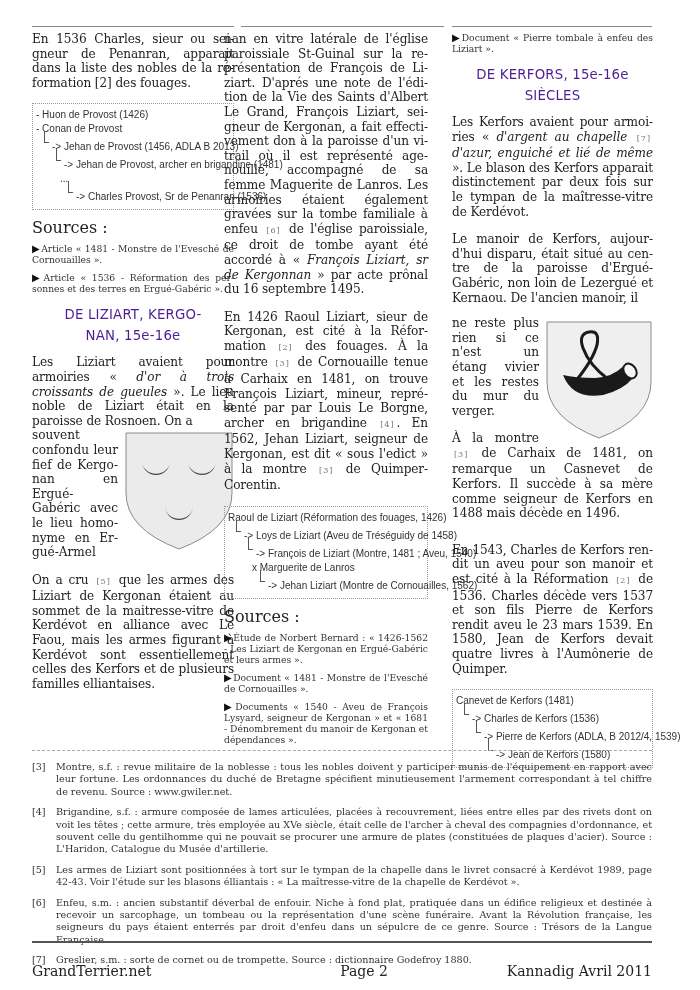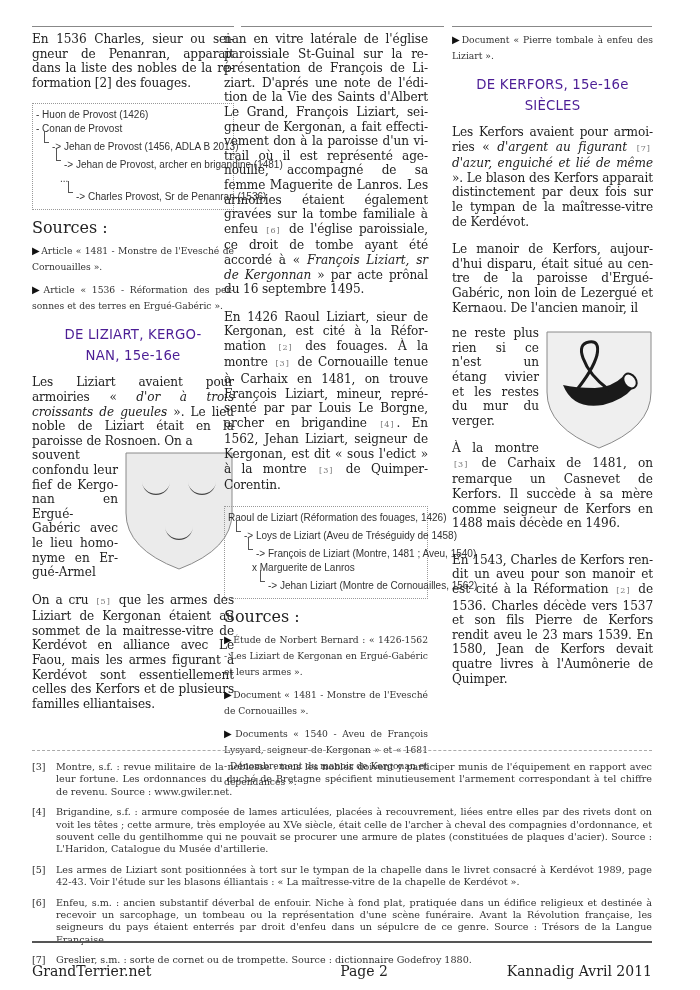--- a/index.html
+++ b/index.html
@@ -18,21 +18,21 @@
   .para { font-size: 12.1px; line-height: 14.6px; text-align: justify; hyphens: manual; margin-bottom: 13px; letter-spacing: -0.1px; }
   .para i { font-style: italic; }
   .ref { font-size: 8px; color: #777; letter-spacing: 1px; margin: 0 2px; }
 
   .tree { border: 1px dotted #999; font-family: "Liberation Sans", sans-serif; font-size: 10px; color: #333; padding: 4px 3px 5px 3px; margin-bottom: 8px; }
   .tree-row { height: 14px; line-height: 14px; white-space: nowrap; position: relative; }
   .tree-row.arrowed::before { content: ""; position: absolute; top: -5px; height: 11px; width: 4px; border-left: 1px solid #555; border-bottom: 1px solid #555; }
   .tree-row.gap { height: 18px; padding-top: 4px; }
 
   .sources-title { font-size: 16px; margin: 3px 0 6px 0; }
-  .source { font-size: 9.2px; line-height: 16px; text-align: justify; margin-bottom: 7px; color: #333; }
+  .source { font-size: 9.2px; line-height: 11px; text-align: justify; margin-bottom: 7px; color: #333; }
   .source .tri { font-size: 10px; color: #111; margin-right: 1px; }
 
   .section-title { font-family: "DejaVu Sans", sans-serif; font-size: 13.3px; text-align: center; letter-spacing: 0.2px; line-height: 21px; margin: 10px 0 9px; font-weight: normal; color: #4c1d95; }
 
   .wrap-block { position: relative; }
   .float-shield { float: right; margin: 3px 0 2px 6px; }
   .narrow { font-size: 12.1px; line-height: 14.6px; text-align: justify; }
 
   .footnotes { position: absolute; left: 32px; top: 750px; width: 620px; border-top: 1.5px dashed #aaa; padding-top: 10px; }
   .fn { display: flex; font-size: 9.6px; line-height: 12.4px; color: #333; margin-bottom: 8px; text-align: justify; }
@@ -105,36 +105,42 @@
 </div>
 
 <div class="col col3">
   <p class="source"><span class="tri">▶</span><span>Document « Pierre tombale à enfeu des Liziart ».</span></p>
 
   <h2 class="section-title">
     <span>DE KERFORS, 15e-16e</span><br>
     <span>SIÈCLES</span>
   </h2>
 
-  <p class="para"><span>Les Kerfors avaient pour armoi­ries « </span><i>d'argent au figurant</i> <span class="ref">[7]</span> <i>d'azur, enguiché et lié de même</i><span> ». Le blason des Kerfors apparait distinctement par deux fois sur le tympan de la maîtresse-vitre de Kerdévot.</span></p>
+  <p class="para"><span>Les Kerfors avaient pour armoi­ries « </span><i>d'argent au chapelle</i> <span class="ref">[7]</span> <i>d'azur, enguiché et lié de même</i><span> ». Le blason des Kerfors apparait distinctement par deux fois sur le tympan de la maîtresse-vitre de Kerdévot.</span></p>
 
   <p class="para" style="margin-bottom:11px">Le manoir de Kerfors, aujour­d'hui disparu, était situé au cen­tre de la paroisse d'Ergué-Gabéric, non loin de Lezergué et Kernaou. De l'ancien manoir, il</p>
   <div class="wrap-block" style="overflow:visible;">
     <svg class="float-shield" width="108" height="120" viewBox="0 0 108 120" style="margin-top:4px">
       <path d="M2,2 L106,2 L106,62 Q106,98 54,118 Q2,98 2,62 Z" fill="#efefef" stroke="#8a8a8a" stroke-width="1"></path>
       <path d="M18,55 Q28,80 58,75 Q78,70 88,58 L80,45 Q66,58 50,58 Q30,58 18,55 Z" fill="#1a1a1a"></path>
       <ellipse cx="85" cy="51" rx="6" ry="8" transform="rotate(-35 85 51)" fill="#f5f5f5" stroke="#1a1a1a" stroke-width="2"></ellipse>
       <path d="M30,62 Q48,40 52,25 Q55,10 44,12 Q33,14 38,28 Q44,45 64,60" fill="none" stroke="#1a1a1a" stroke-width="3"></path>
     </svg>
     <p class="narrow">ne reste plus rien si ce n'est un étang vivier et les restes du mur du ver­ger.</p>
     <p class="narrow" style="margin-top:13px"><span>À la montre</span> <span class="ref">[3]</span> <span>de Carhaix de 1481, on remarque un Casne­vet de Kerfors. Il succède à sa mère comme seigneur de Kerfors en 1488 mais décède en 1496.</span></p>
   </div>
 
   <p class="para" style="margin-top:22px"><span>En 1543, Charles de Kerfors ren­dit un aveu pour son manoir et est cité à la Réformation</span> <span class="ref">[2]</span> <span>de 1536. Charles décède vers 1537 et son fils Pierre de Kerfors rendit aveu le 23 mars 1539. En 1580, Jean de Kerfors devait quatre li­vres à l'Aumônerie de Quimper.</span></p>
 
+  <div class="tree" style="margin-top:4px" id="tree3">
+      <div class="tree-row" style="padding-left: 0px;">Canevet de Kerfors (1481)</div>
+      <div class="tree-row arrowed gap" style="padding-left: 16px; --x: 8px;">-&gt; Charles de Kerfors (1536)</div>
+      <div class="tree-row arrowed gap" style="padding-left: 28px; --x: 20px;">-&gt; Pierre de Kerfors (ADLA, B 2012/4, 1539)</div>
+      <div class="tree-row arrowed gap" style="padding-left: 40px; --x: 32px;">-&gt; Jean de Kerfors (1580)</div>
+    </div>
 </div>
 
 <div class="footnotes" id="footnotes">
     <div class="fn">
       <span class="fn-num">[3]</span>
       <span class="fn-text">Montre, s.f. : revue militaire de la noblesse : tous les nobles doivent y participer munis de l'équipement en rapport avec leur fortune. Les ordonnances du duché de Bretagne spécifient minutieusement l'armement correspondant à tel chiffre de revenu. Source : www.gwiler.net.</span>
     </div>
     <div class="fn">
       <span class="fn-num">[4]</span>
       <span class="fn-text">Brigandine, s.f. : armure composée de lames articulées, placées à recouvrement, liées entre elles par des rivets dont on voit les têtes ; cette armure, très employée au XVe siècle, était celle de l'archer à cheval des compagnies d'ordonnance, et souvent celle du gentilhomme qui ne pouvait se procurer une armure de plates (constituées de plaques d'acier). Source : L'Haridon, Catalogue du Musée d'artillerie.</span>

